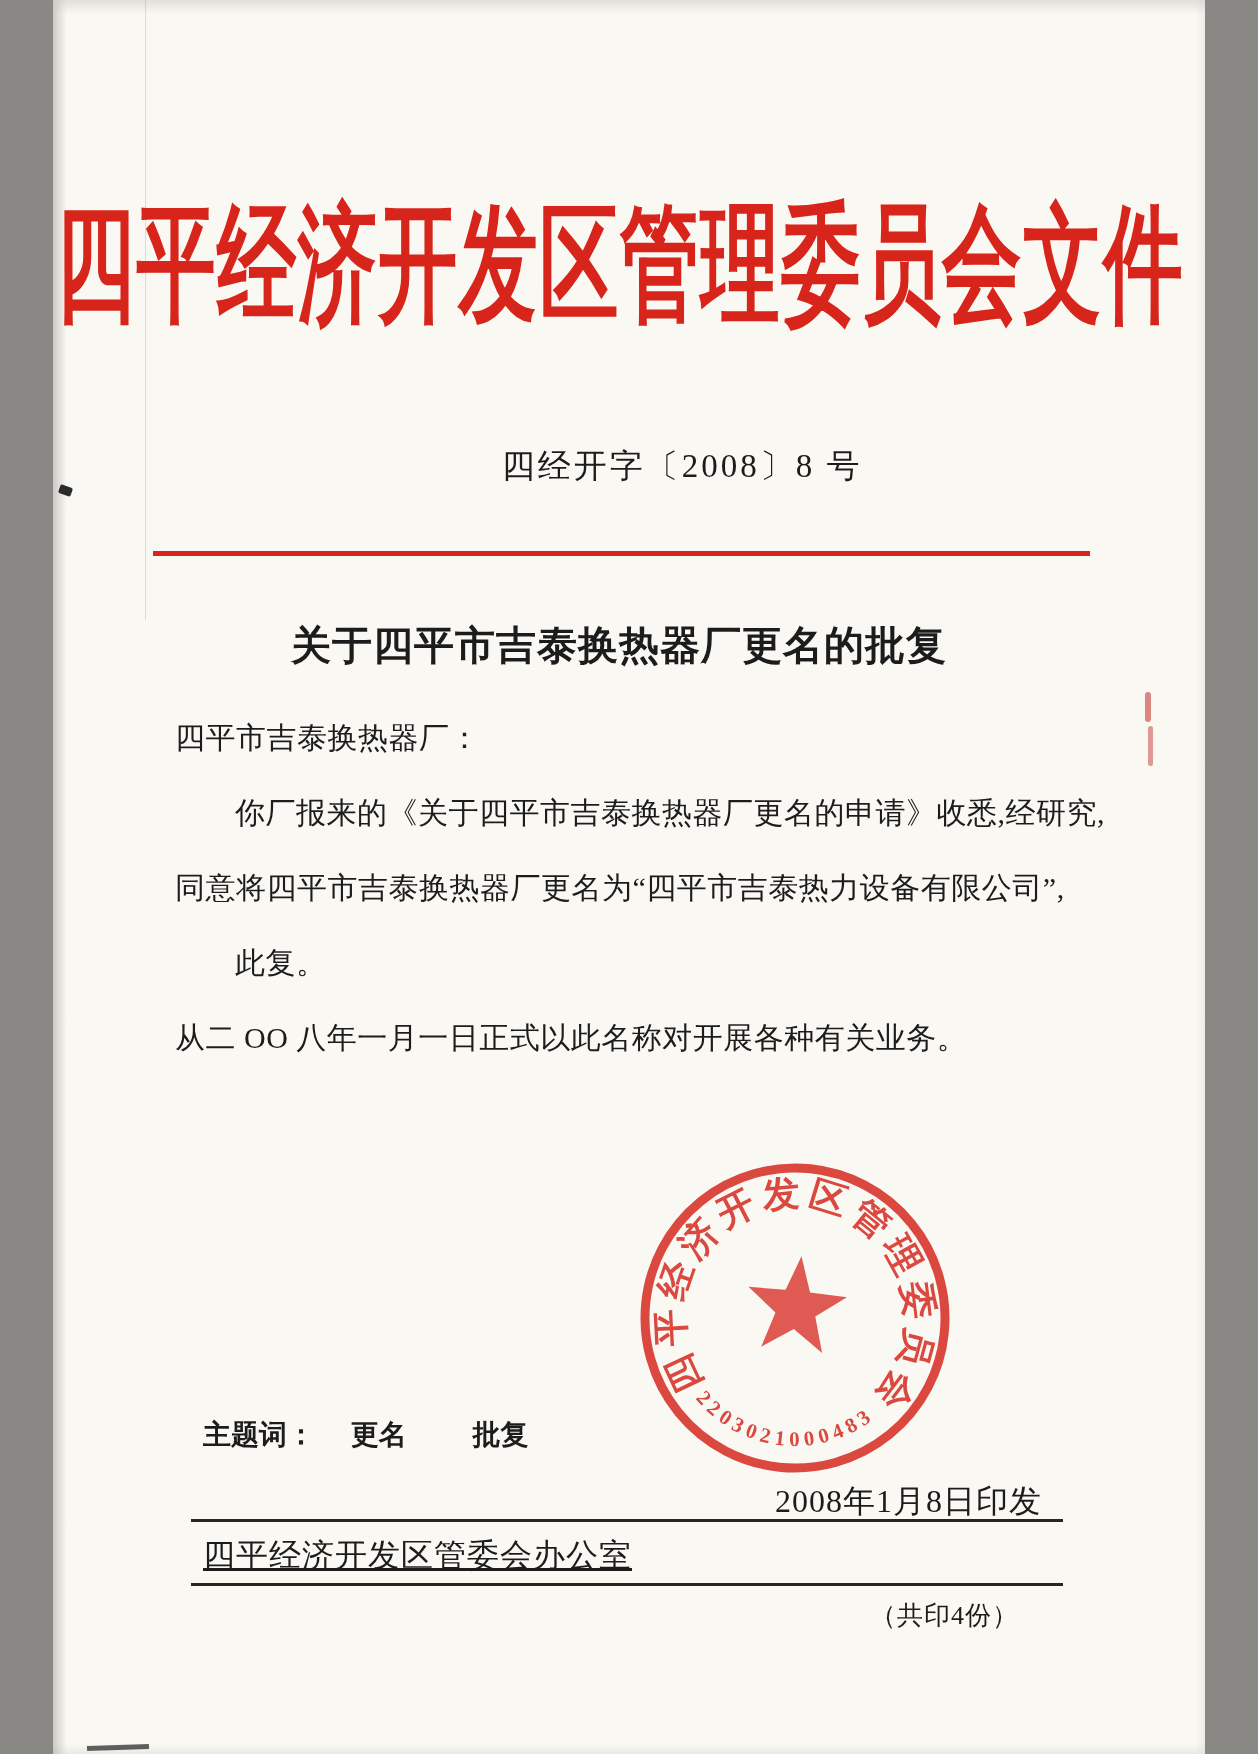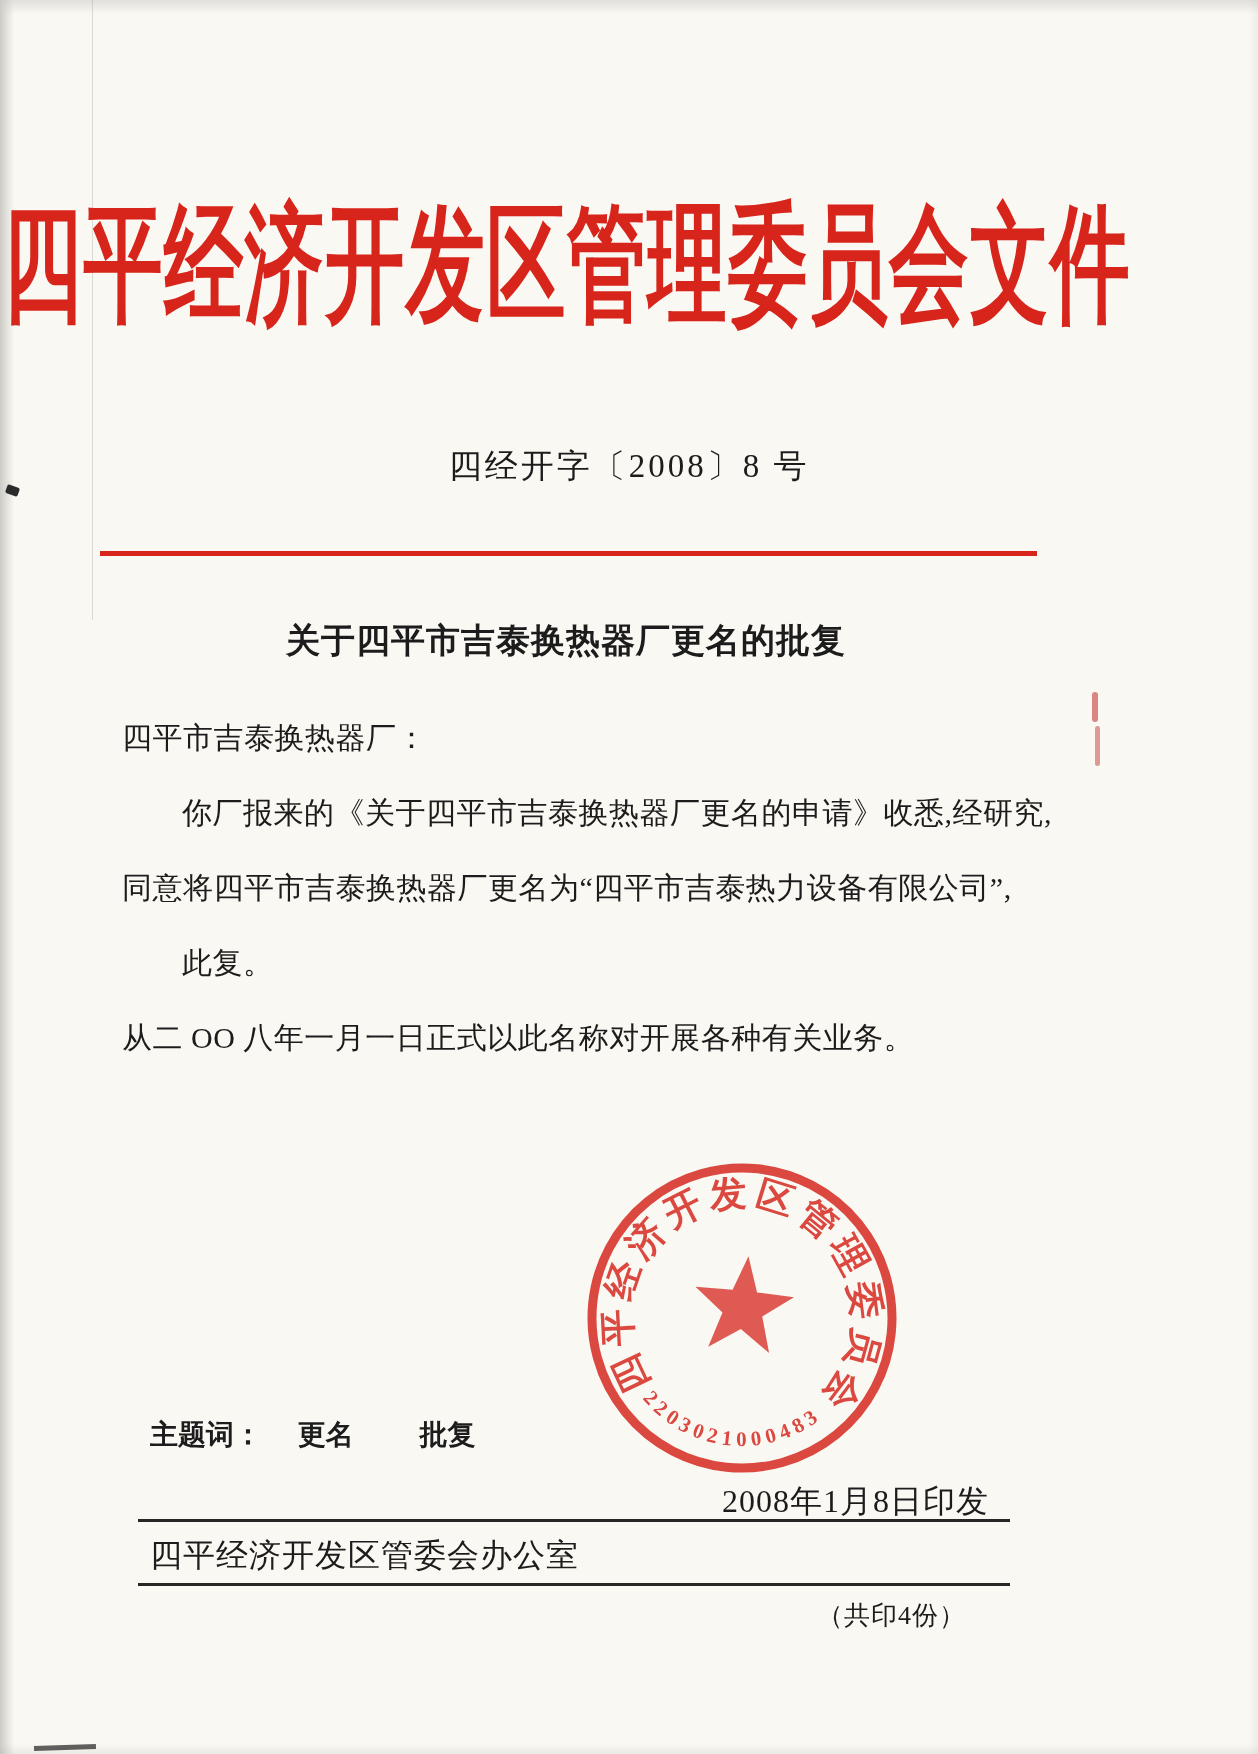--- a/index.html
+++ b/index.html
@@ -1,18 +1,18 @@
 <!DOCTYPE html>
 <html><head>
 <meta charset="utf-8">
 <style>
   html,body{margin:0;padding:0;background:#8a8884;}
   .page{
     position:relative;
-    width:1258px;height:1754px;
+    width:1152px;height:1754px;
     margin:0 auto;
     background:
       linear-gradient(180deg, rgba(205,203,199,.55) 0, rgba(205,203,199,0) 14px),
       linear-gradient(90deg, rgba(160,158,152,.5) 0, rgba(160,158,152,0) 14px),
       linear-gradient(270deg, rgba(215,213,208,.35) 0, rgba(215,213,208,0) 10px),
       linear-gradient(0deg, rgba(200,198,192,.3) 0, rgba(200,198,192,0) 10px),
       #faf8f3;
     overflow:hidden;
     font-family:"Liberation Serif","DejaVu Serif",serif;
     color:#1c1c1c;
@@ -34,21 +34,21 @@
   .doc-number{
     position:absolute;top:444px;left:0;width:1210px;
     text-align:center;font-size:33px;letter-spacing:3px;padding-left:24px;
   }
   .red-rule{position:absolute;left:100px;top:551px;width:937px;height:5px;background:#d8251b;}
 
   .doc-title{
     position:absolute;top:618px;left:122px;width:888px;
     text-align:center;
     font-family:Liberation Mono, monospace;
-    font-weight:bold;font-size:34px;letter-spacing:1px;
+    font-weight:bold;font-size:40px;letter-spacing:1px;
   }
 
   .body-block{position:absolute;left:122px;top:700px;width:906px;}
   .line{height:75px;line-height:75px;font-size:30px;white-space:nowrap;letter-spacing:.5px;}
   .line.indent{text-indent:2em;}
 
   .seal{position:absolute;left:582px;top:1158px;width:320px;height:320px;transform:rotate(6deg);opacity:.92;}
   .date-line{
     position:absolute;left:600px;top:1306px;
     font-size:33px;letter-spacing:2px;white-space:nowrap;z-index:3;
@@ -57,21 +57,21 @@
   .subject-row{
     position:absolute;left:150px;top:1416px;
     font-family:"Liberation Sans","DejaVu Sans",sans-serif;
     font-weight:bold;font-size:28px;white-space:nowrap;
   }
   .subject-row .term1{margin-left:28px;}
   .subject-row .term2{margin-left:58px;}
 
   .black-rule-1{position:absolute;left:138px;top:1519px;width:872px;height:3px;background:#262626;}
   .black-rule-2{position:absolute;left:138px;top:1583px;width:872px;height:3px;background:#262626;}
-  .office{position:absolute;left:150px;top:1534px;font-size:32px;letter-spacing:1px;white-space:nowrap;}
+  .office{position:absolute;left:150px;top:1534px;font-size:32px;letter-spacing:1px;white-space:nowrap;text-decoration:underline;}
   .print-date{position:absolute;left:722px;top:1480px;font-size:32px;letter-spacing:1px;white-space:nowrap;}
   .copies{position:absolute;left:793px;top:1598px;font-size:26px;letter-spacing:1px;white-space:nowrap;margin-left:24px;}
 
   .seal text{font-family:"Liberation Serif","DejaVu Serif",serif;}
   .seal .ring-chars{font-size:37px;font-weight:bold;letter-spacing:6px;fill:#d93a31;}
   .seal .serial-chars{font-size:21px;font-weight:bold;letter-spacing:5px;fill:#d93a31;}
 </style>
 </head>
 <body>
 

